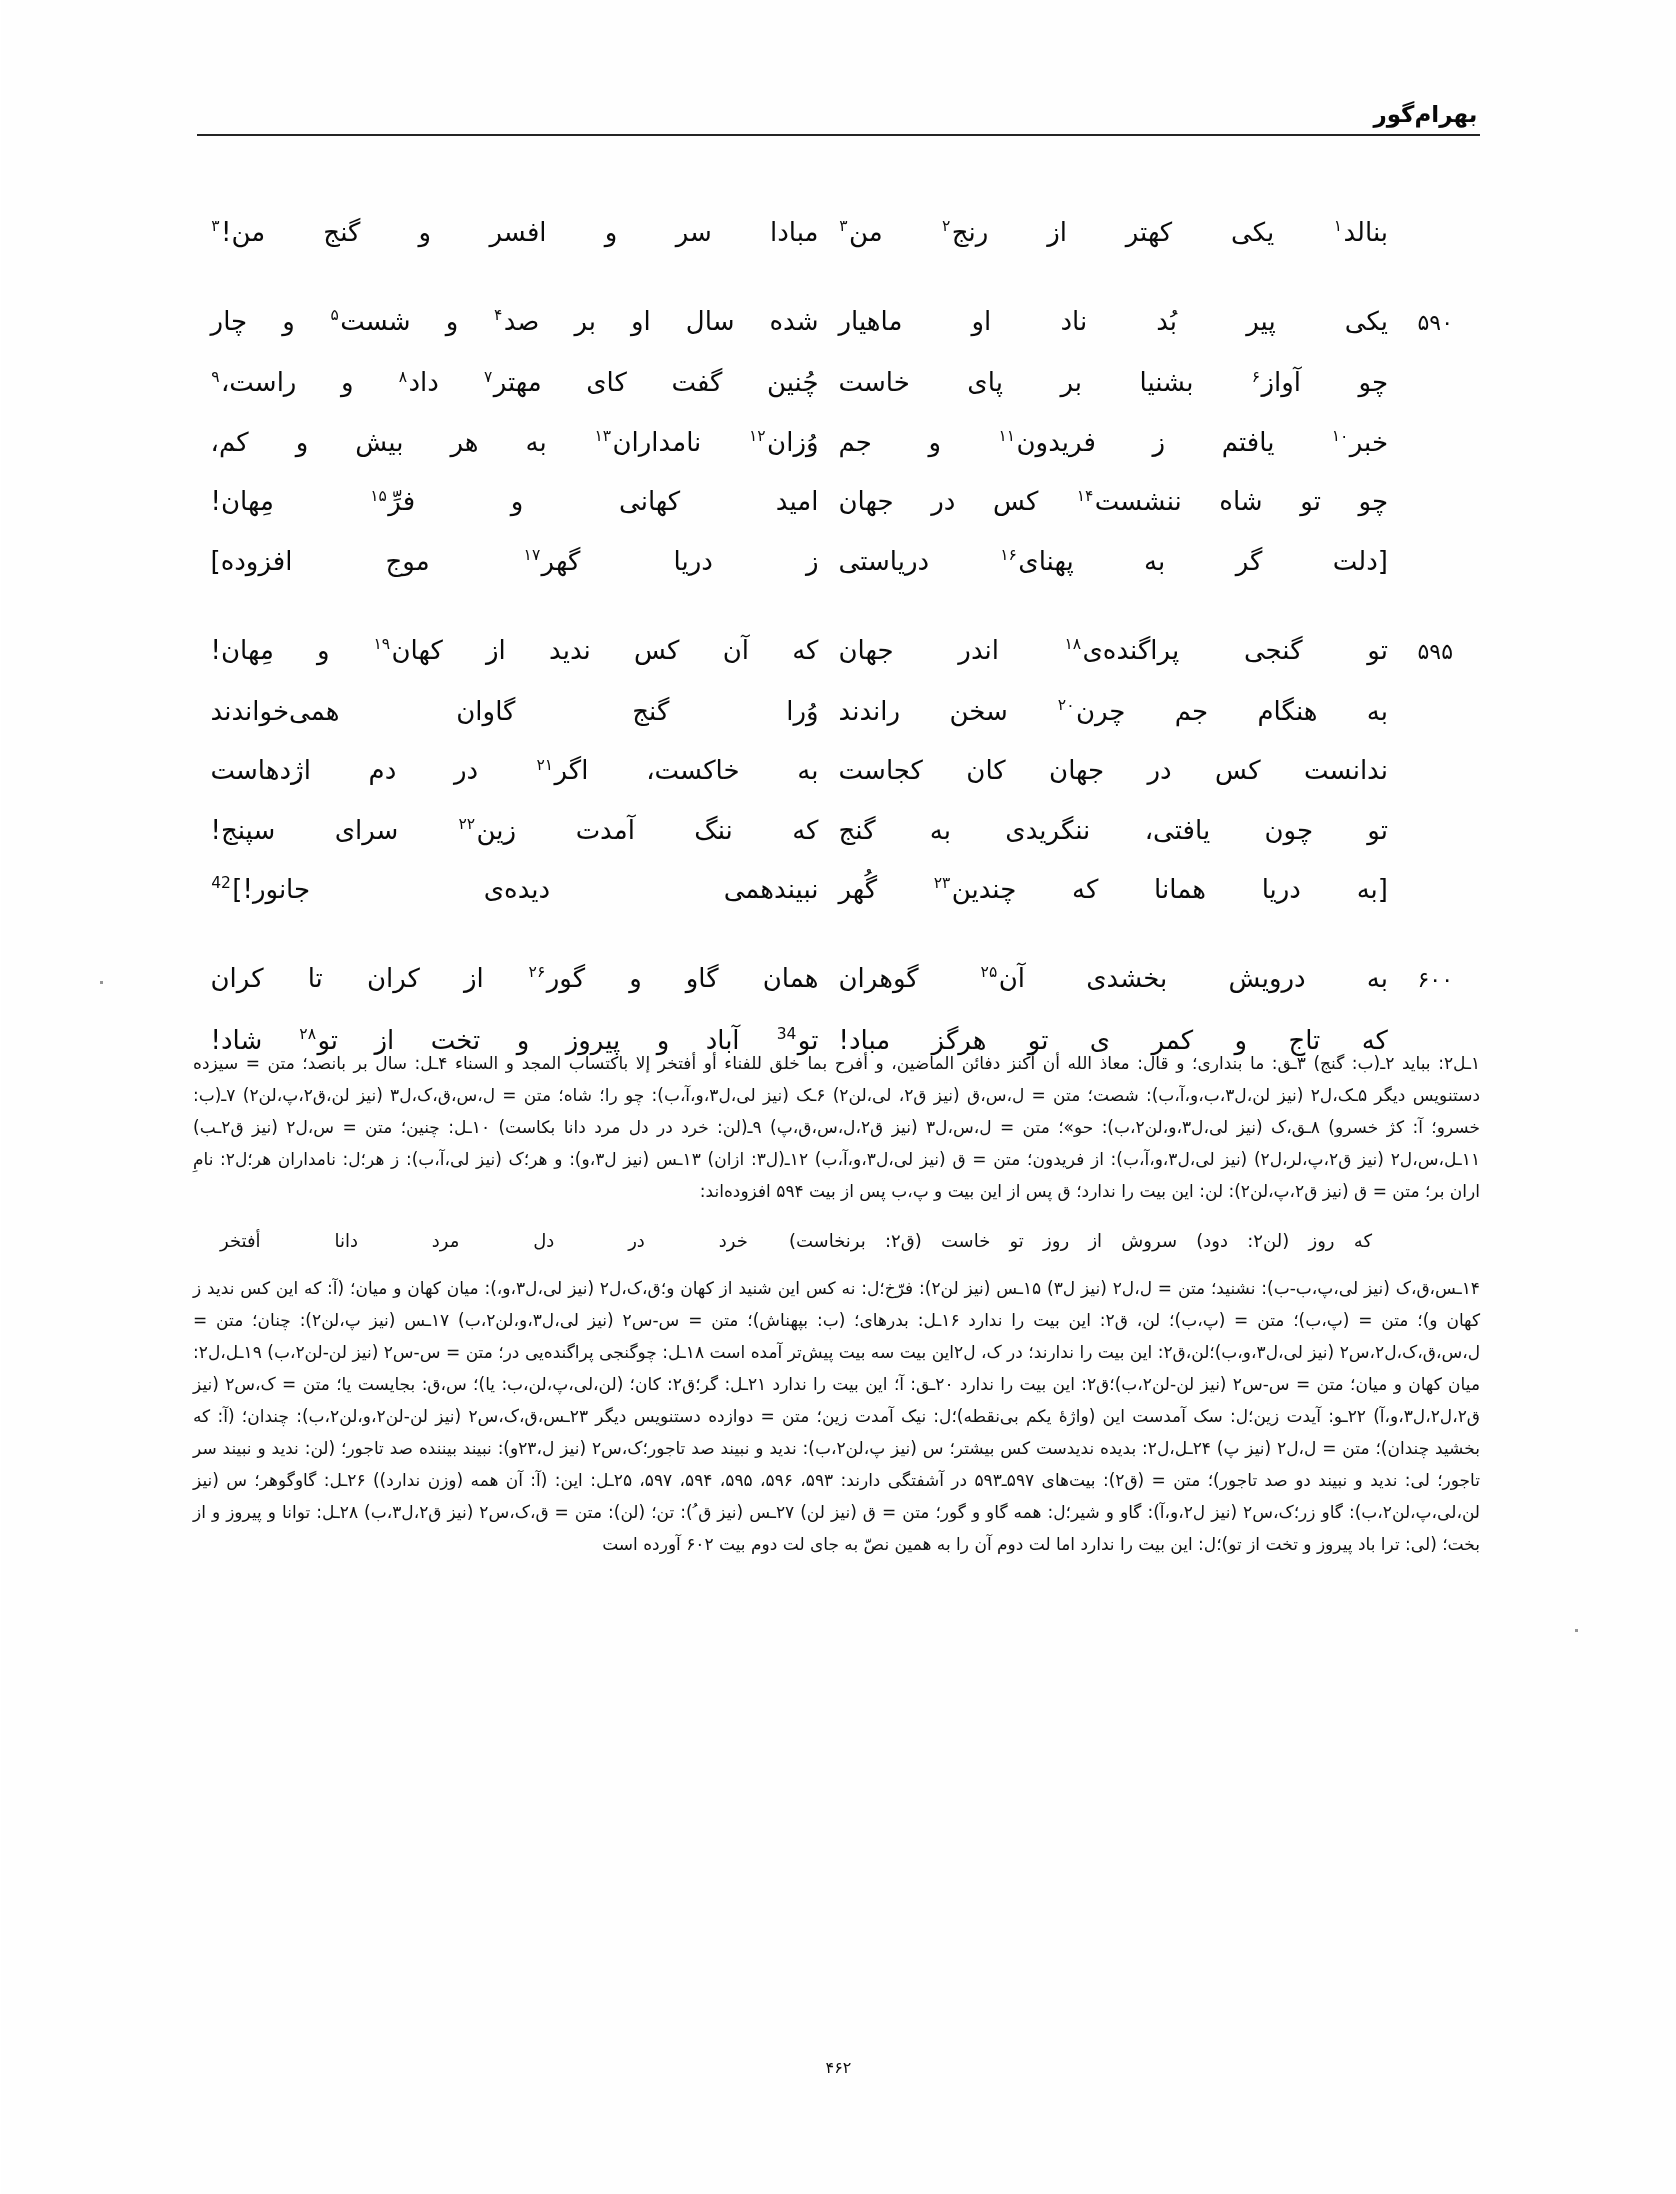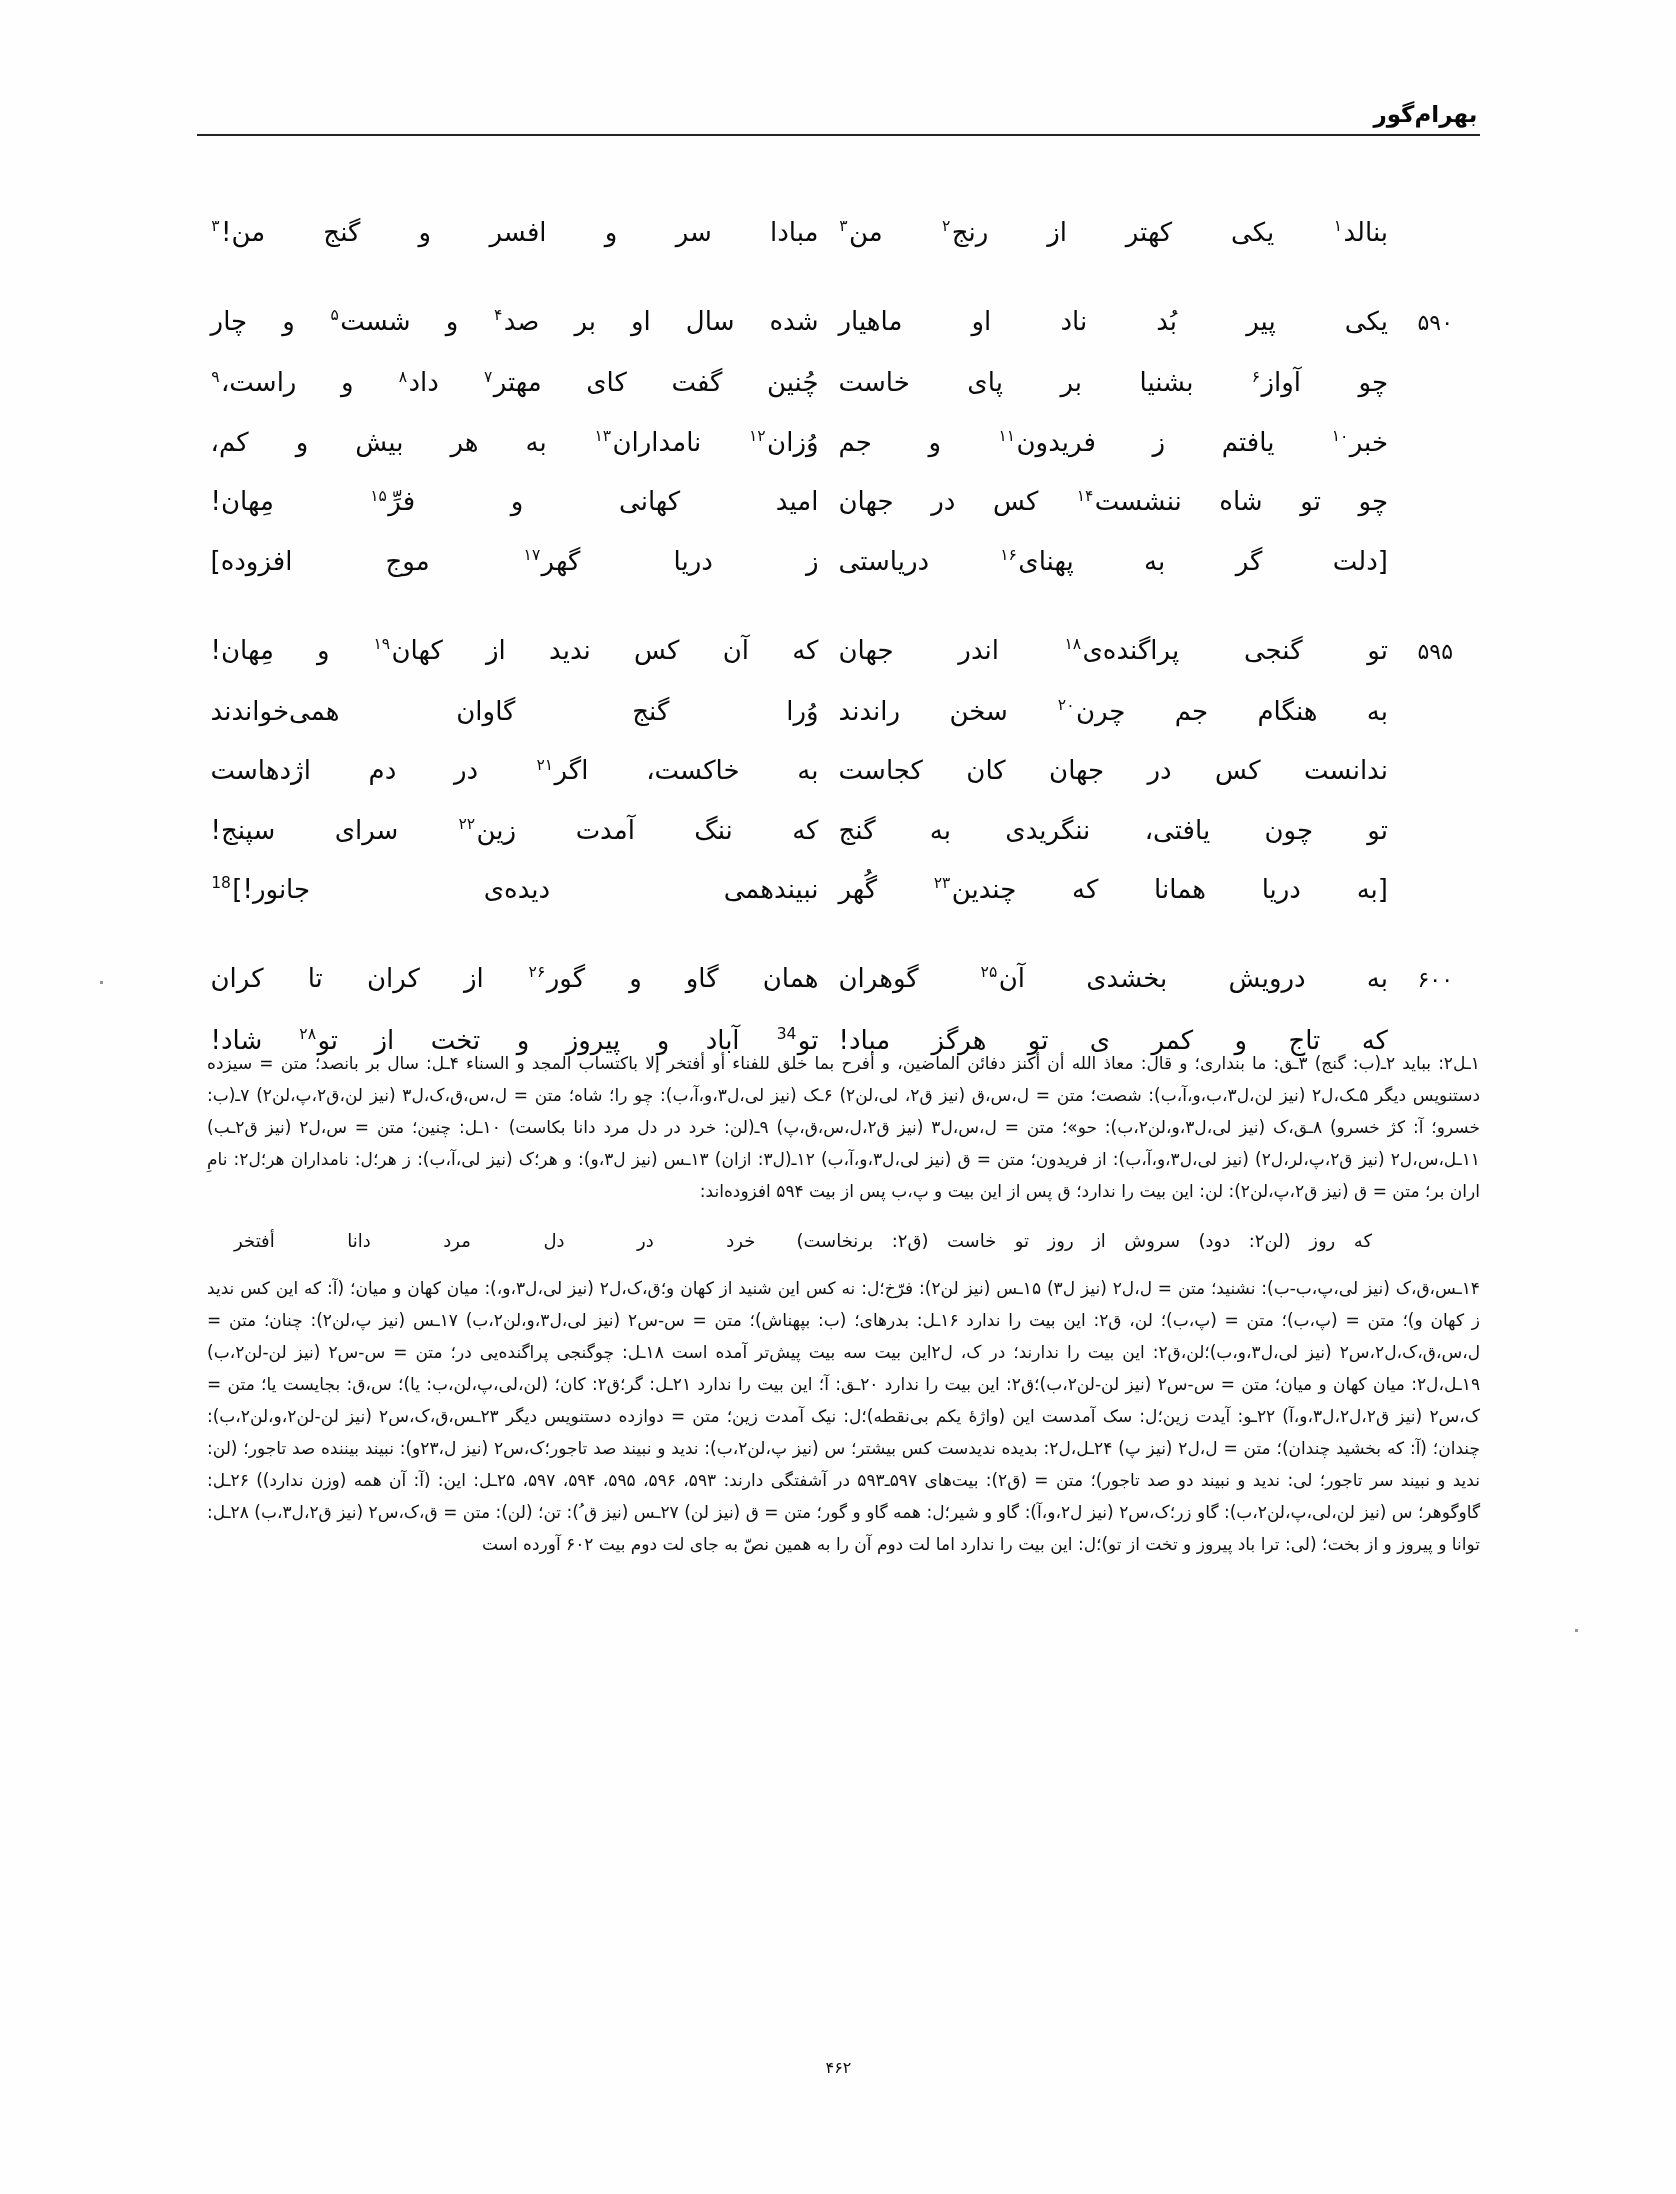--- a/index.html
+++ b/index.html
@@ -110,21 +110,21 @@
   }
 
   
   .couplet.gap-before { margin-top: 31px; }
 
   
   .apparatus {
     position: absolute;
     top: 1047px;
     right: 197px;
-    left: 207px;
+    left: 193px;
     font-size: 17px;
     line-height: 32px;
     text-align: justify;
     color: #101010;
   }
   .app-para {
     margin: 0 0 0 0;
     text-align: justify;
     text-justify: inter-word;
   }
@@ -424,21 +424,21 @@
             <span class="word">همانا</span>
             <span class="word">که</span>
             <span class="word">چندین<sup class="fn">۲۳</sup></span>
             <span class="word">گُهر</span>
           </div>
         </div>
         <div class="hemistich hem-left">
           <div class="htext">
             <span class="word">نبیندهمی</span>
             <span class="word">دیده‌ی</span>
-            <span class="word">جانور!]<sup class="fn">18</sup></span>
+            <span class="word">جانور!]<sup class="fn">42</sup></span>
           </div>
         </div>
       </div>
       <div class="couplet gap-before">
         <div class="hemistich hem-right">
           <div class="bnum">۶۰۰</div>
           <div class="htext">
             <span class="word">به</span>
             <span class="word">درویش</span>
             <span class="word">بخشدی</span>

